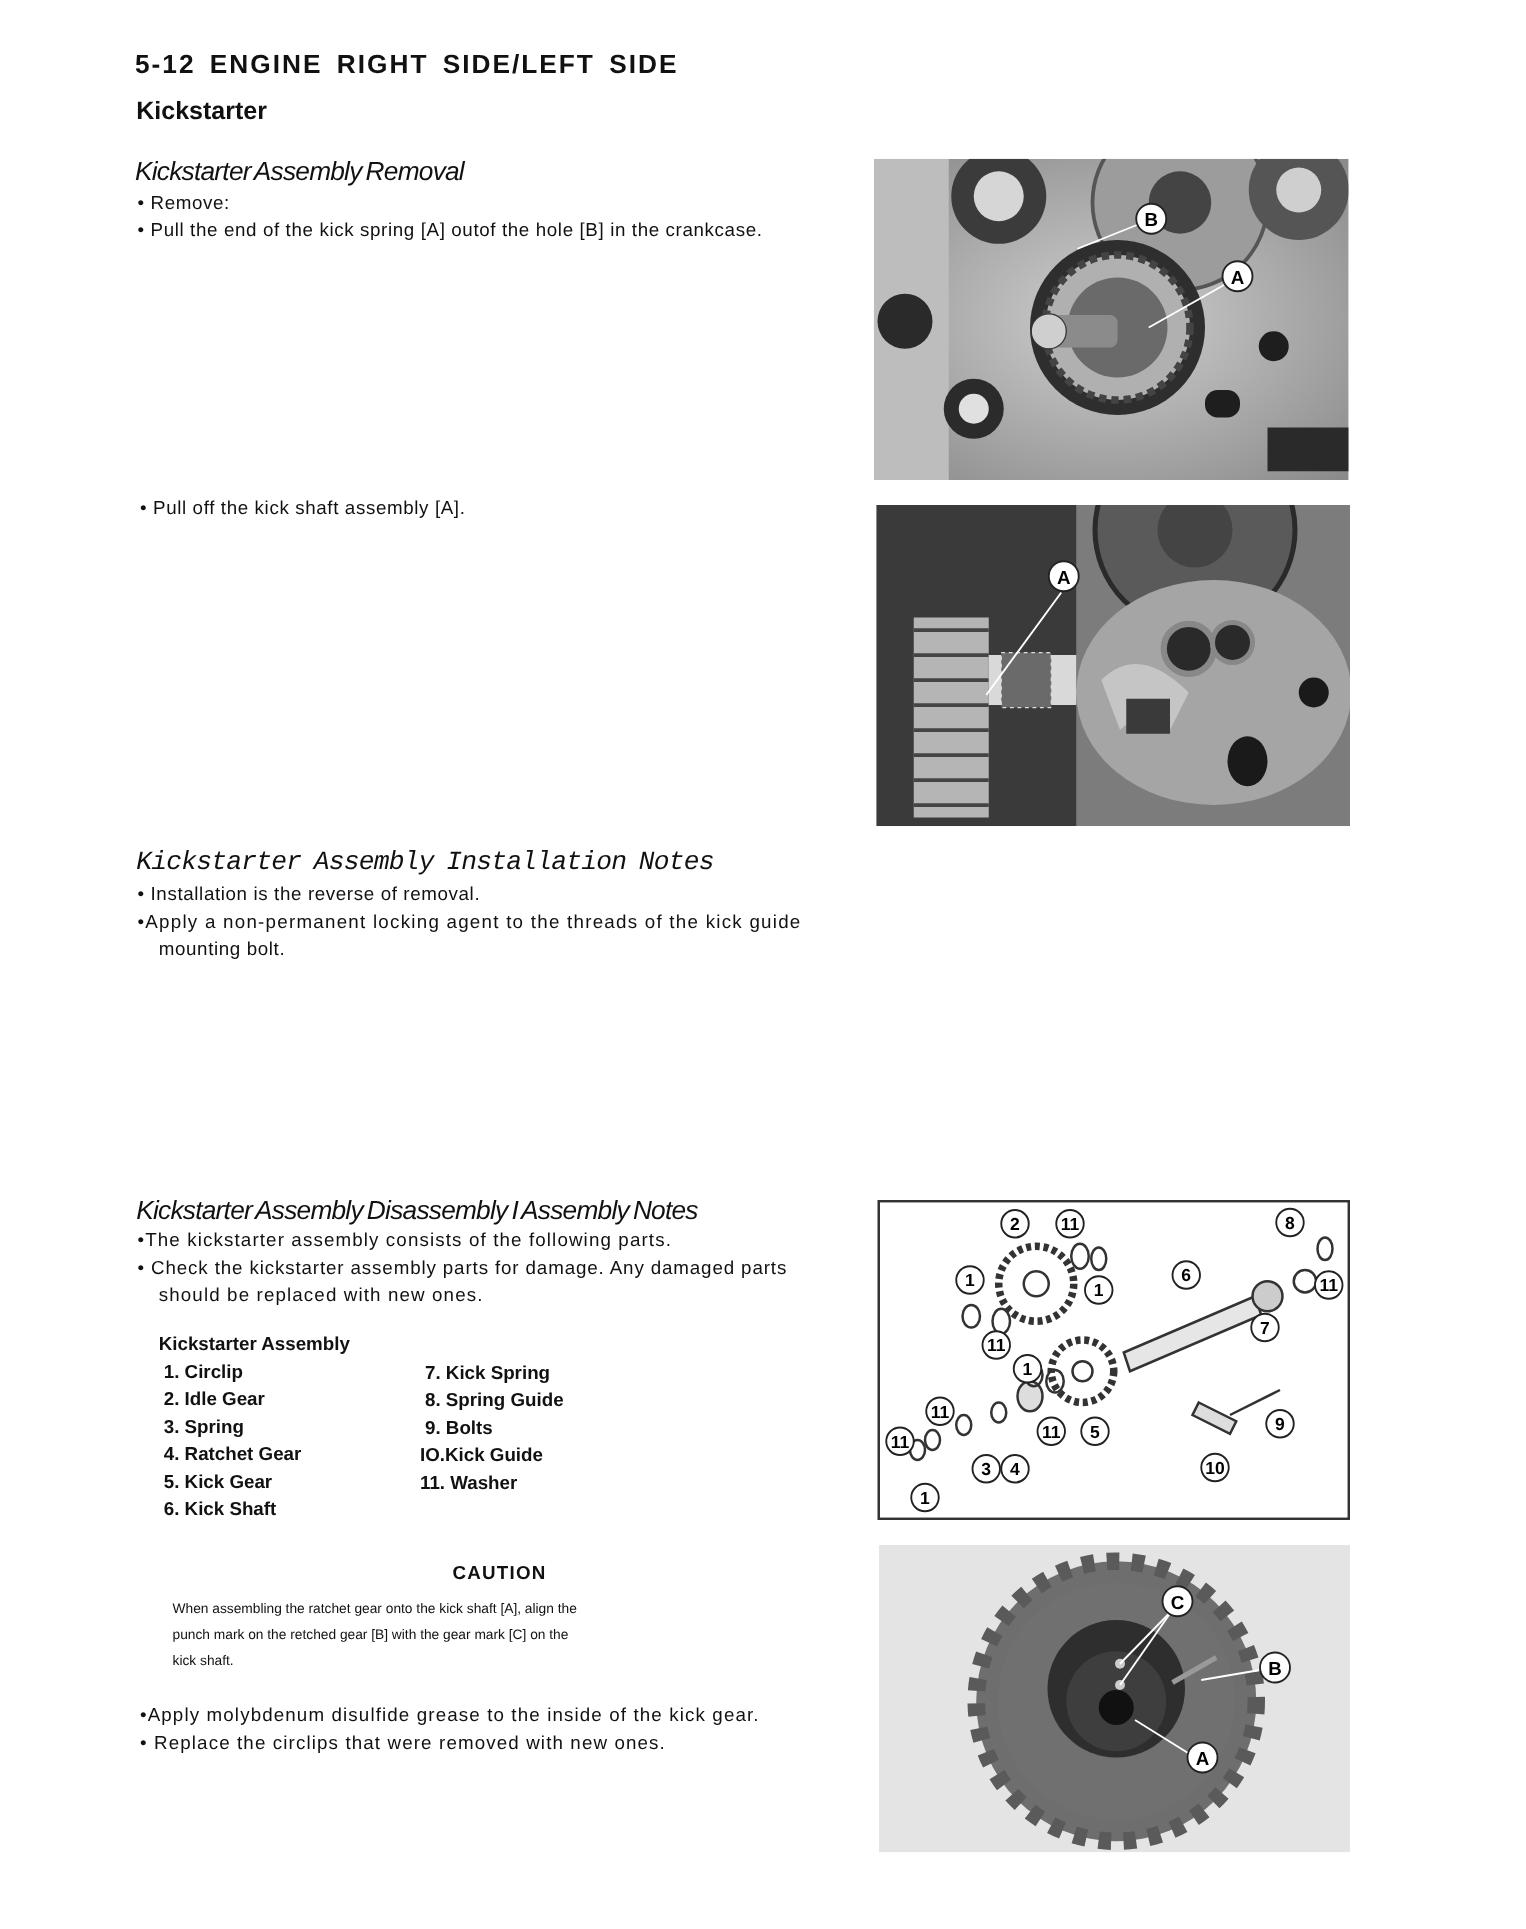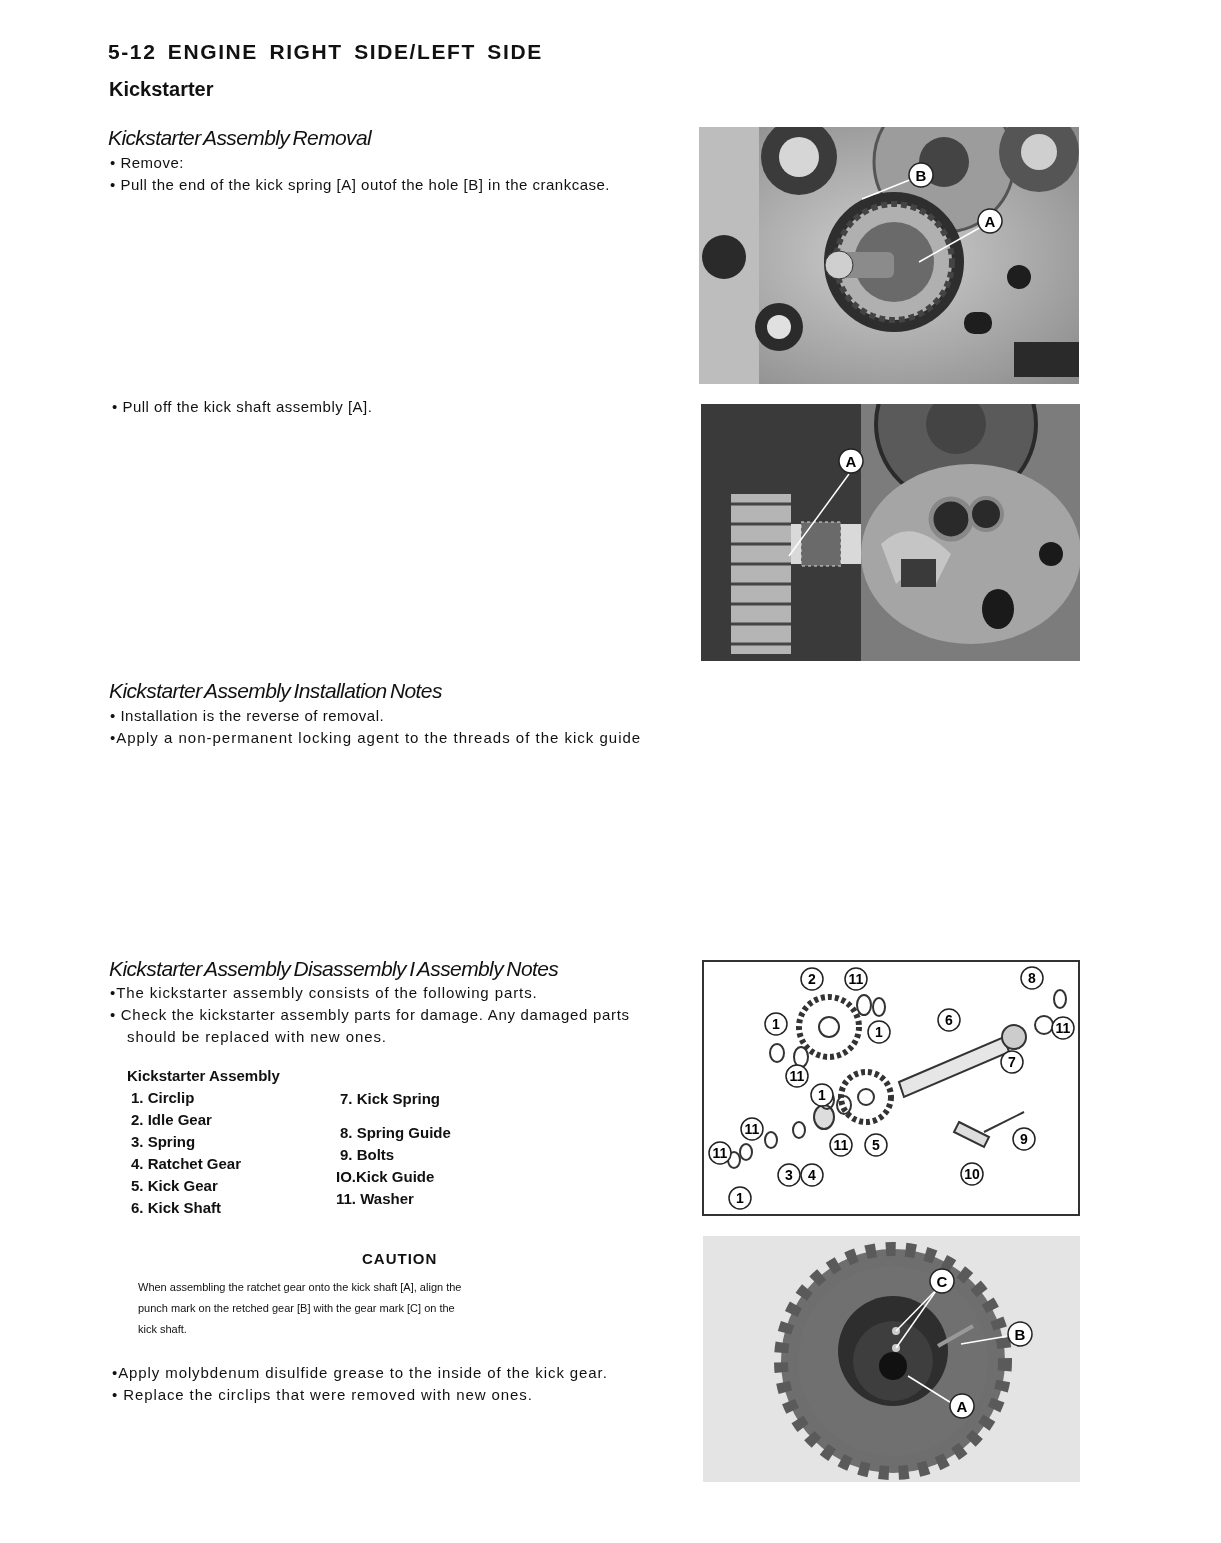--- a/index.html
+++ b/index.html
@@ -26,45 +26,46 @@
 <div class="abs page-title">5-12   ENGINE  RIGHT  SIDE/LEFT  SIDE</div>
 <div class="abs section-title">Kickstarter</div>
 
 <div class="abs subhead" style="left:108px; top:126px;">Kickstarter Assembly Removal</div>
 <div class="abs body" style="left:110px; top:152px;">
   <div class="line">•  Remove:</div>
   <div class="line">•  Pull the end of the kick spring  [A]  outof the hole  [B]  in the crankcase.</div>
 </div>
 <div class="abs body line" style="left:112px; top:396px;">• Pull  off  the  kick  shaft  assembly  [A].</div>
 
-<div class="abs subhead" style="left:109px; top:679px;">Kickstarter Assembly Installation Notes</div>
+<div class="abs subhead" style="left:109px; top:679px;font-family:Liberation Mono, monospace;">Kickstarter Assembly Installation Notes</div>
 <div class="abs body" style="left:110px; top:705px;">
   <div class="line">• Installation  is  the  reverse  of  removal.</div>
   <div class="line" style="letter-spacing:1px;">•Apply a non-permanent locking agent to the threads of the kick guide</div>
+  <div class="line indent">mounting  bolt.</div>
 </div>
 
 <div class="abs subhead" style="left:109px; top:957px;">Kickstarter Assembly Disassembly I Assembly Notes</div>
 <div class="abs body" style="left:110px; top:982px;">
   <div class="line" style="letter-spacing:0.9px;">•The kickstarter assembly consists of the following parts.</div>
   <div class="line" style="letter-spacing:0.7px;">• Check  the  kickstarter  assembly  parts  for  damage.   Any  damaged  parts</div>
   <div class="line indent" style="letter-spacing:0.9px;">should  be  replaced  with  new ones.</div>
 </div>
 
 <div class="abs bold-list" style="left:127px; top:1065px;">Kickstarter  Assembly</div>
 <div class="abs bold-list" style="left:131px; top:1087px;">
   <div class="row">1.  Circlip</div>
   <div class="row">2.  Idle Gear</div>
   <div class="row">3.  Spring</div>
   <div class="row">4.  Ratchet Gear</div>
   <div class="row">5.  Kick Gear</div>
   <div class="row">6.  Kick Shaft</div>
 </div>
 <div class="abs bold-list" style="left:336px; top:1088px;">
   <div class="row" style="padding-left:4px;">7.  Kick Spring</div>
-  <div class="row" style="padding-left:4px;margin-top:12px;">8.  Spring Guide</div>
+  <div class="row" style="padding-left:4px;">8.  Spring Guide</div>
   <div class="row" style="padding-left:4px;">9.  Bolts</div>
   <div class="row">IO.Kick  Guide</div>
   <div class="row">11. Washer</div>
 </div>
 
 <div class="abs caution-title" style="left:362px; top:1250px;">CAUTION</div>
 <div class="abs caution-body" style="left:138px; top:1277px;">
   <div class="line">When assembling  the ratchet gear onto the kick shaft [A], align the</div>
   <div class="line">punch mark on the retched gear [B] with the gear mark [C] on the</div>
   <div class="line">kick shaft.</div>

